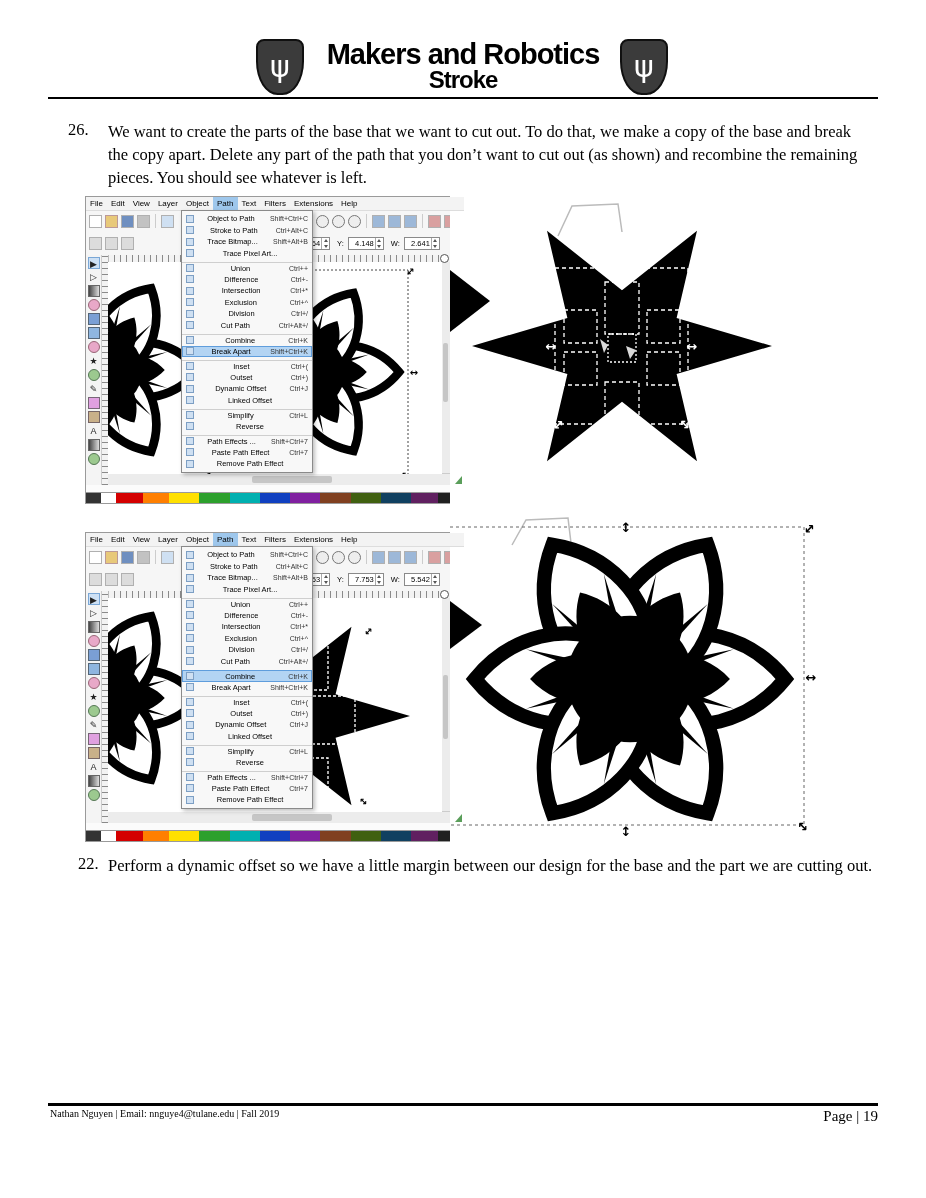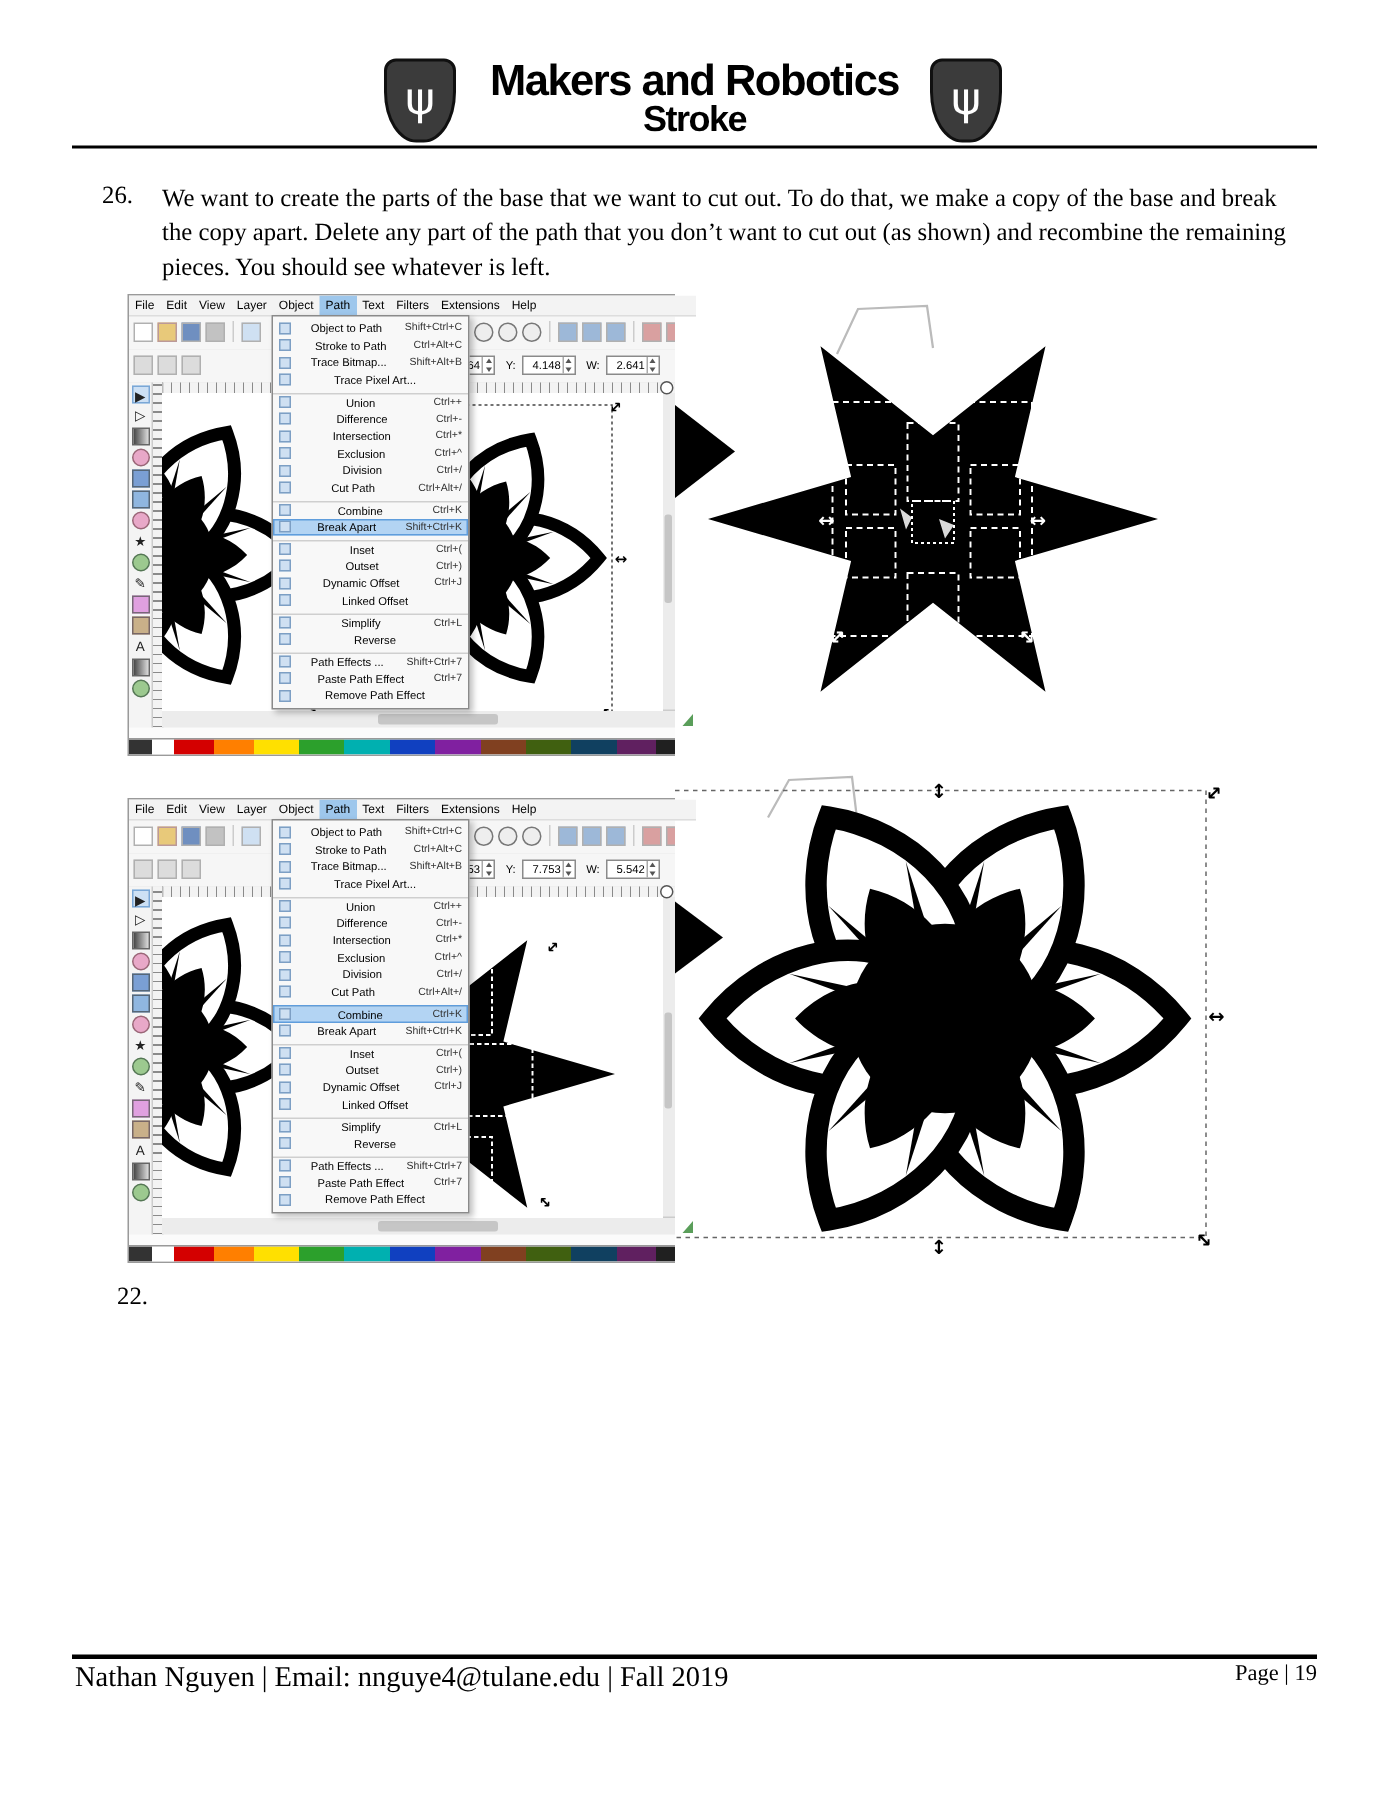--- a/index.html
+++ b/index.html
@@ -19,21 +19,21 @@
   .hdr-rule{position:absolute;top:97px;left:48px;width:830px;height:2px;background:#000;}
 
   
   .li-num{position:absolute;font-size:16.5px;}
   .li-text{position:absolute;font-size:16.5px;line-height:23px;}
   #n26{top:120px;left:68px}#t26{top:120px;left:108px;width:758px}
   #n27{top:854px;left:78px}#t27{top:854px;left:108px;width:766px}
 
   
   .ftr-rule{position:absolute;top:1103px;left:48px;width:830px;height:2.5px;background:#000;}
-  .ftr-left{position:absolute;top:1108px;left:50px;font-size:19px;}
+  .ftr-left{position:absolute;top:1108px;left:50px;font-size:10px;}
   .ftr-right{position:absolute;top:1108px;right:48px;font-size:15px;}
 
   
   .inkwin{position:absolute;left:85px;width:380px;background:#fbfbfb;border:1px solid #9a9a9a;
      box-sizing:border-box;font-family:"Liberation Sans",sans-serif;overflow:hidden;}
   #win1{top:196px;height:308px}
   #win2{top:532px;height:310px}
   .menubar{position:absolute;top:0;left:0;right:0;height:13px;background:#f3f3f3;
      border-bottom:1px solid #ddd;display:flex;align-items:center;font-size:8px;z-index:6;}
   .mb-item{padding:0 4px;height:13px;line-height:13px;}
@@ -674,18 +674,19 @@
         <text x="176" y="17">↕</text>
         <text x="176" y="321">↕</text>
         <text x="361" y="167">↔</text>
         <text transform="translate(356,17) rotate(45)">↕</text>
         <text transform="translate(356,315) rotate(-45)">↕</text>
       </g>
     </svg>
   </div>
 
   <div class="li-num" id="n27">22.</div>
+  <div class="li-text" id="t27">Perform a dynamic offset so we have a little margin between our design for the base and the part we are cutting out.</div>
 
   <div class="ftr-rule"></div>
   <div class="ftr-left">Nathan Nguyen | Email: nnguye4@tulane.edu | Fall 2019</div>
   <div class="ftr-right">Page | 19</div>
 
 </div>
 
 </body></html>

